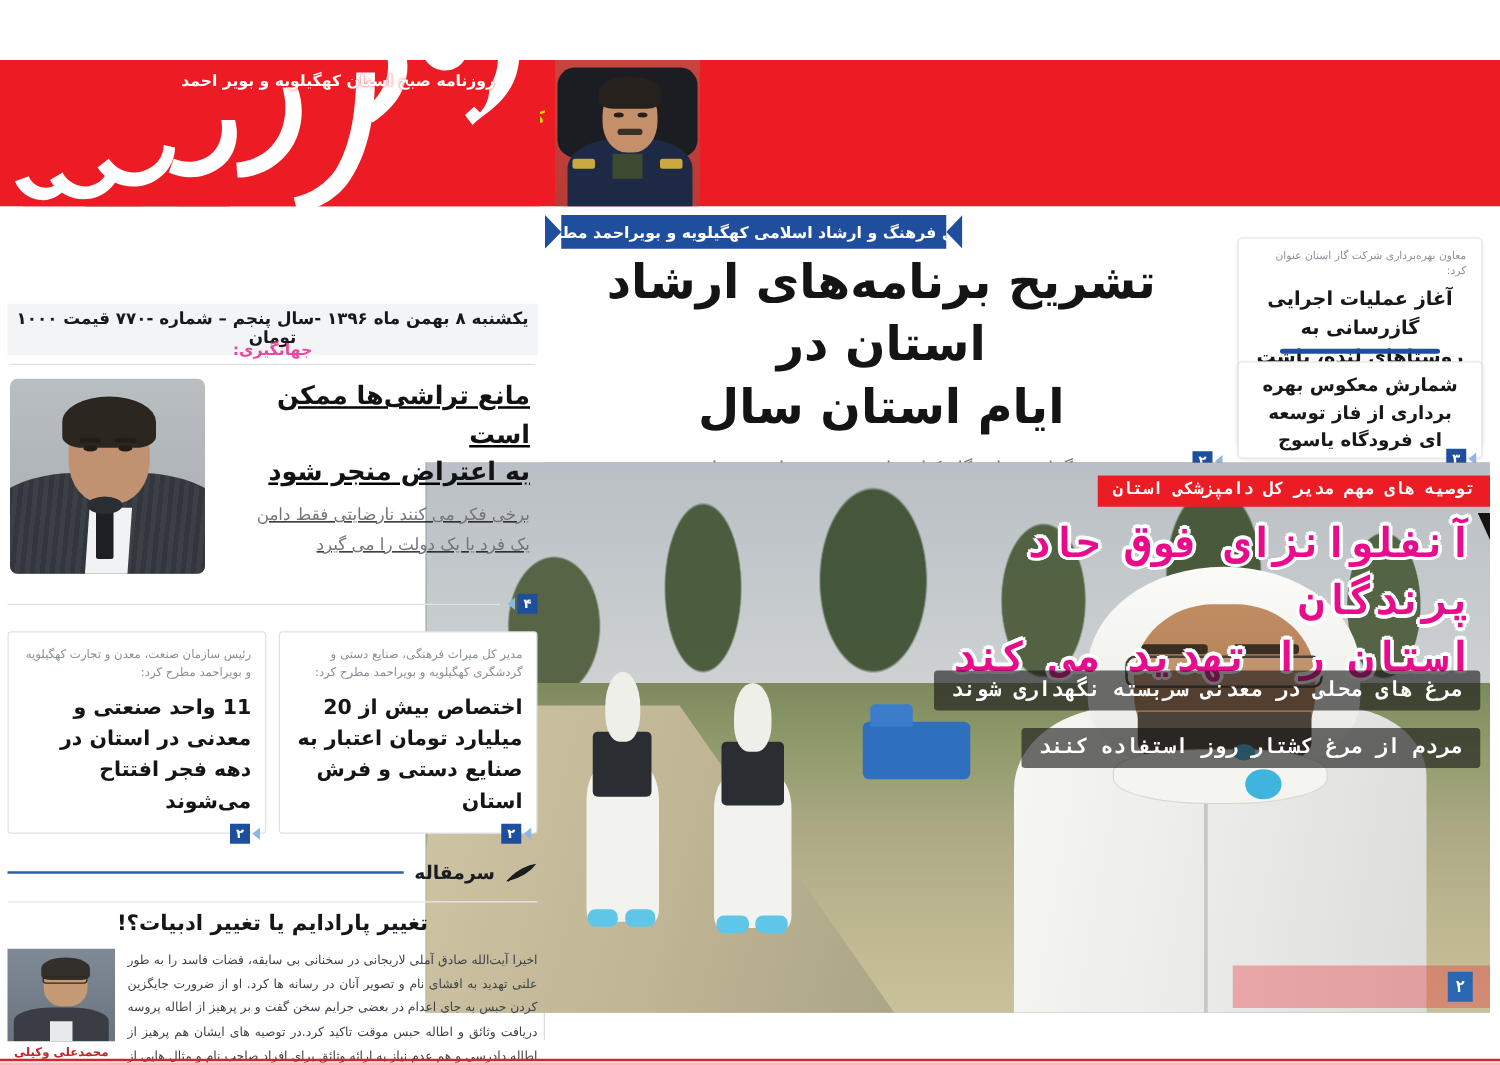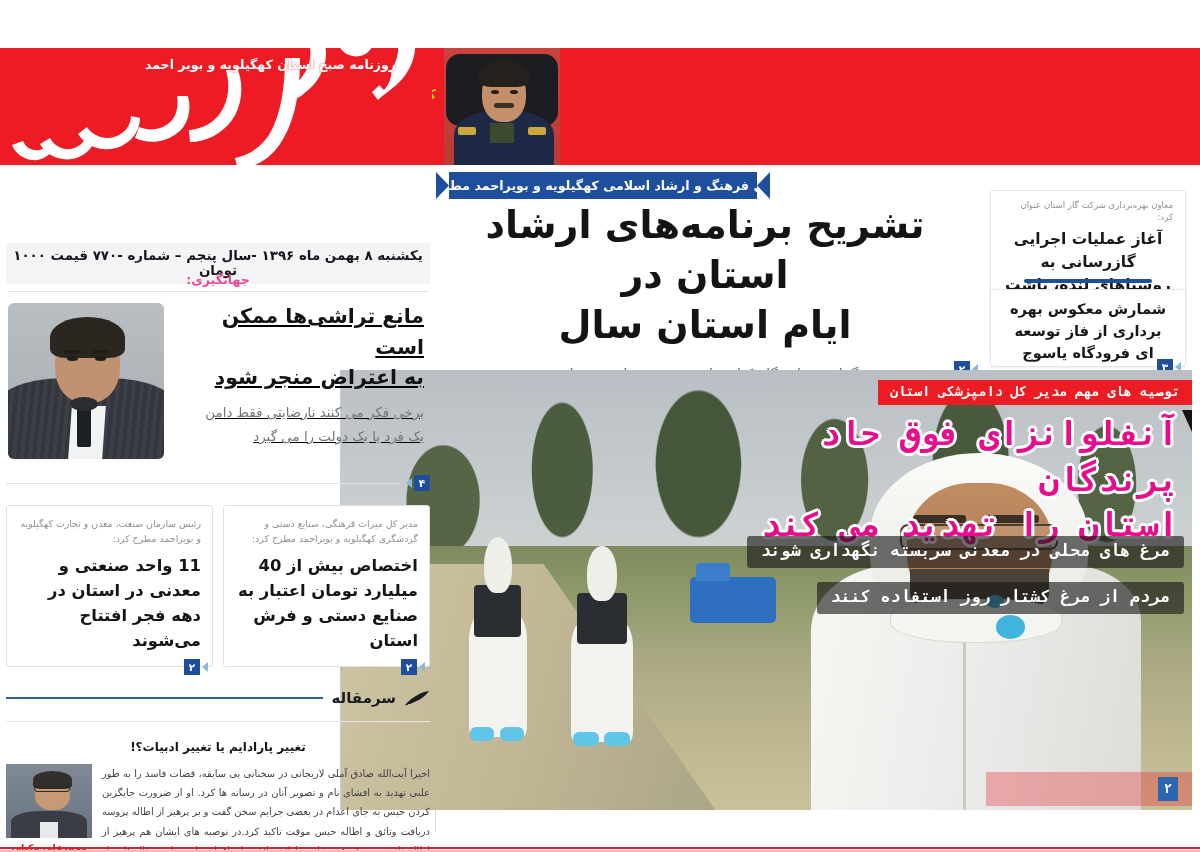--- a/index.html
+++ b/index.html
@@ -284,22 +284,22 @@
   .mini .title { margin-top: 8px; font-size: 16.4px; font-weight:bold; color:#141518; line-height:1.52; text-align:right;}
   .mini-badge { position:absolute; right: 4px; bottom: -9px; display:flex; align-items:center; gap:2px;}
 
   
   .editorial { margin-top: 22px; position: relative; }
   .ed-head { display:flex; align-items:center; gap:8px; }
   .ed-title { font-size: 15px; font-weight:bold; color:#1b1c1f; white-space:nowrap; }
   .ed-line { flex:1; height:2px; background:#2d5fa4; }
   .ed-quill { width: 26px; height: 16px; position:relative; flex:none;}
   .ed-sub {
-    text-align:center; font-size: 12px; font-weight:bold; color:#15161a;
-    margin: 14px 0 10px; border-top:1px solid #e6e8ea; padding-top: 18px;
+    text-align:center; font-size: 17px; font-weight:bold; color:#15161a;
+    margin: 14px 0 10px; border-top:1px solid #e6e8ea; padding-top: 7px;
   }
   .ed-body-wrap { display: flex; gap: 10px; }
   .ed-body {
     flex: 1; font-size: 9.9px; color: #3e4247; line-height: 1.95;
     text-align: justify;
   }
   .ed-author-col { width: 86px; flex: none; }
   .ed-photo {
     width: 86px; height: 74px; overflow:hidden; position:relative;
     background: linear-gradient(#7f8a96 0%, #6a7480 100%);
@@ -545,21 +545,21 @@
 
     <div class="rc-badge-row">
       <span class="pagebadge dark">۴</span>
       <div class="badge-arrow"></div>
       <div class="rc-badge-rule"></div>
     </div>
 
     <div class="mini-wrap">
       <div class="mini">
         <div class="kicker">مدیر کل میراث فرهنگی، صنایع دستی و گردشگری کهگیلویه و بویراحمد مطرح کرد:</div>
-        <div class="title">اختصاص بیش از 40 میلیارد تومان اعتبار به صنایع دستی و فرش استان</div>
+        <div class="title">اختصاص بیش از 20 میلیارد تومان اعتبار به صنایع دستی و فرش استان</div>
         <div class="mini-badge">
           <div class="badge-arrow"></div>
           <span class="pagebadge dark">۲</span>
         </div>
       </div>
       <div class="mini">
         <div class="kicker">رئیس سازمان صنعت، معدن و تجارت کهگیلویه و بویراحمد مطرح کرد:</div>
         <div class="title">11 واحد صنعتی و معدنی در استان در دهه فجر افتتاح می‌شوند</div>
         <div class="mini-badge">
           <div class="badge-arrow"></div>

